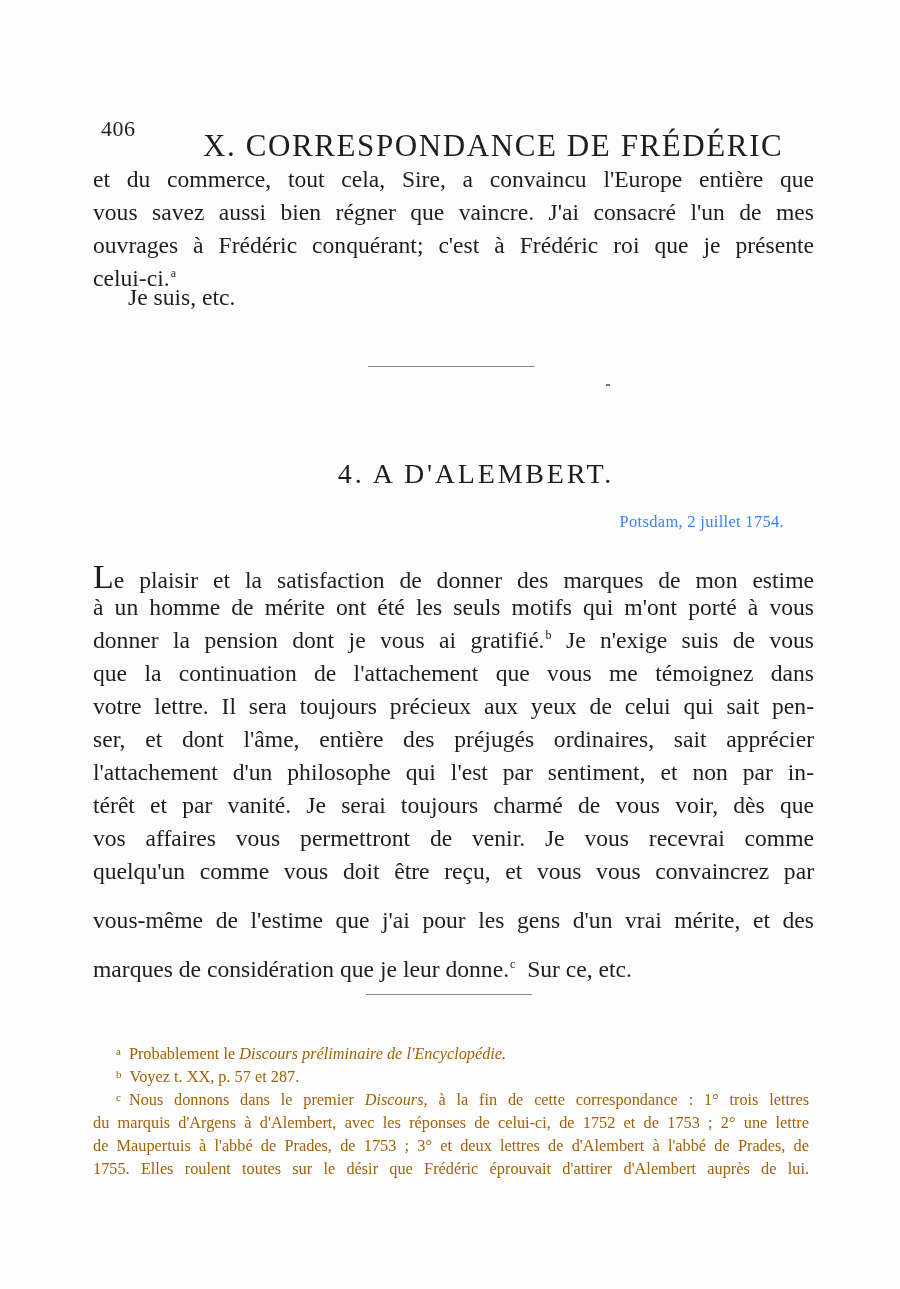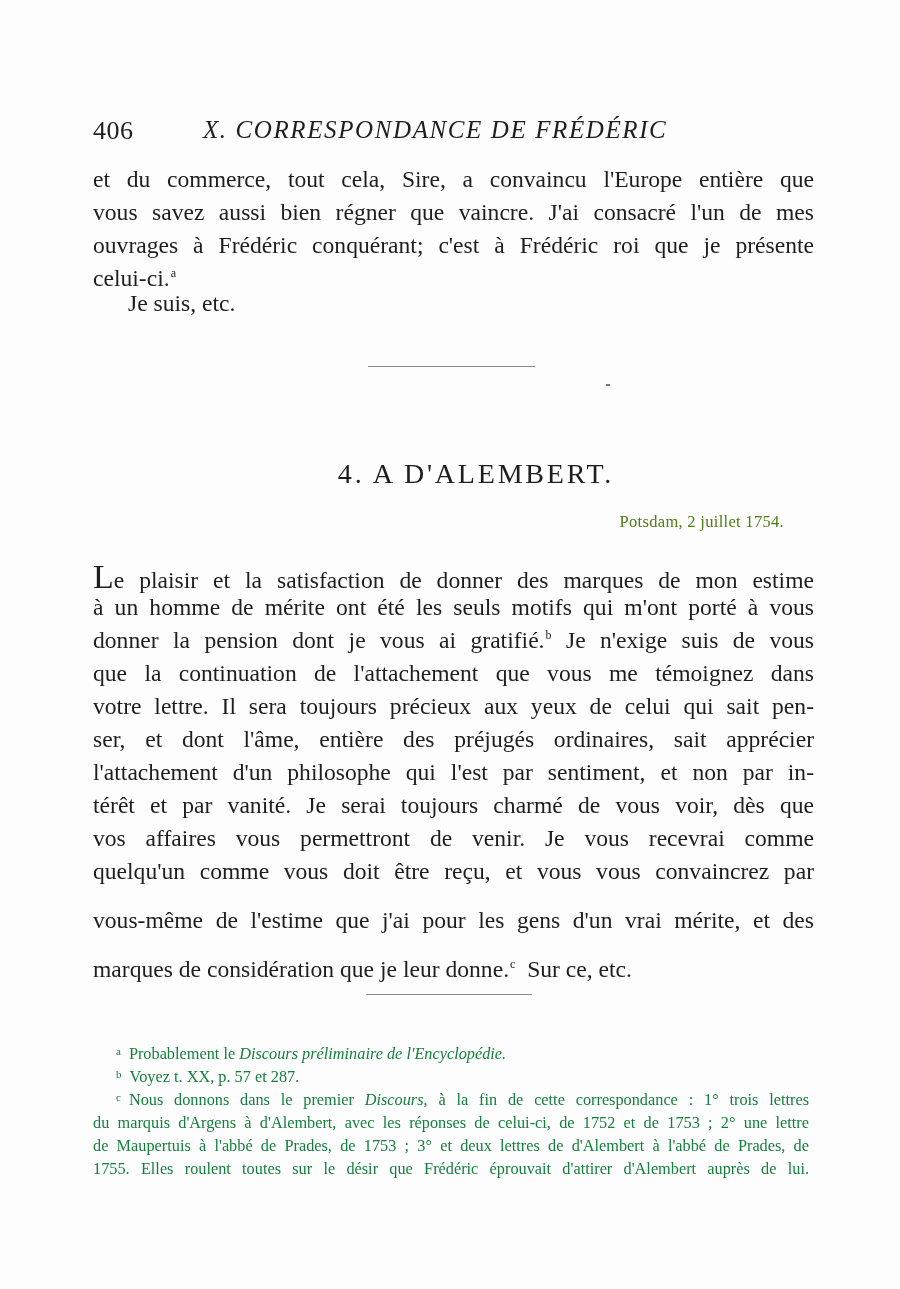--- a/index.html
+++ b/index.html
@@ -2,48 +2,48 @@
 <html><head>
 <meta charset="utf-8">
 <style>
   html, body { margin: 0; padding: 0; }
   body {
     width: 900px; height: 1289px; background: #fdfdfd; position: relative;
     font-family: "DejaVu Serif", "Liberation Serif", serif; color: #1e1e1e; overflow: hidden;
   }
   .abs { position: absolute; }
   .running-head { left: 93px; top: 116px; width: 740px; height: 40px; font-size: 25px; letter-spacing: 0.5px; }
-  .running-head .pg { position: absolute; left: 0; top: 0; font-family: "Liberation Serif", serif; font-size: 26px; }
-  .running-head .ttl { position: absolute; left: 110px; top: 0; font-family: "Liberation Serif", serif; font-size: 25px; letter-spacing: 1.6px; font-style: italic; }
+  .running-head .pg { position: absolute; left: 8px; top: 0; font-family: "Liberation Serif", serif; font-size: 22px; }
+  .running-head .ttl { position: absolute; left: 110px; top: 12px; font-family: "Liberation Serif", serif; font-size: 31px; letter-spacing: 1.6px; }
   .line { position: absolute; left: 93px; font-family: "Liberation Serif", serif; font-size: 23.6px; white-space: nowrap; }
   .just { width: 721px; text-align: justify; text-align-last: justify; }
   sup.fn { font-size: 12px; vertical-align: 9px; margin-left: 1px; }
   .rule { position: absolute; height: 1px; background: #8a8a8a; }
   .heading { left: 0; width: 900px; top: 458px; text-align: center; font-family: "Liberation Serif", serif; font-size: 28px; letter-spacing: 2.8px; padding-left: 12px; box-sizing: border-box; margin-left: 20px; }
-  .dateline { right: 116px; top: 512px; font-family: "Liberation Serif", serif; font-size: 16.5px; letter-spacing: 0.3px; color: #4d7c0f; }
+  .dateline { right: 116px; top: 512px; font-family: "Liberation Serif", serif; font-size: 16.5px; letter-spacing: 0.3px; color: #3b82f6; }
   .dropcap { font-size: 34px; line-height: 1; }
-  .fnote { position: absolute; font-family: "Liberation Serif", serif; font-size: 16.3px; white-space: nowrap; color: #15803d; }
+  .fnote { position: absolute; font-family: "Liberation Serif", serif; font-size: 16.3px; white-space: nowrap; color: #a16207; }
   .fnote .mk { font-size: 11px; vertical-align: 4px; margin-right: 8px; }
   .fjust { left: 93px; width: 716px; text-align: justify; text-align-last: justify; }
   i { font-style: italic; }
   .speck { position: absolute; width: 4px; height: 2px; background: #777; }
 </style>
 </head>
 <body>
 
 <div class="abs running-head">
   <span class="pg">406</span>
   <span class="ttl">X. CORRESPONDANCE DE FRÉDÉRIC</span>
 </div>
 
 <div class="line just" style="top:166px;">et du commerce, tout cela, Sire, a convaincu l'Europe entière que</div>
 <div class="line just" style="top:199px;">vous savez aussi bien régner que vaincre. J'ai consacré l'un de mes</div>
 <div class="line just" style="top:232px;">ouvrages à Frédéric conquérant; c'est à Frédéric roi que je présente</div>
 <div class="line" style="top:265px;"><span>celui-ci.</span><sup class="fn">a</sup></div>
-<div class="line" style="top:290px; left:128px;">Je suis, etc.</div>
+<div class="line" style="top:284px; left:128px;">Je suis, etc.</div>
 
 <div class="rule" style="left:368px; top:366px; width:167px;"></div>
 <div class="speck" style="left:606px; top:384px;"></div>
 
 <div class="abs heading">4. A D'ALEMBERT.</div>
 <div class="abs dateline">Potsdam, 2 juillet 1754.</div>
 
 <div class="line just" style="top:560px;"><span class="dropcap">L</span><span>e plaisir et la satisfaction de donner des marques de mon estime</span></div>
 <div class="line just" style="top:594px;">à un homme de mérite ont été les seuls motifs qui m'ont porté à vous</div>
 <div class="line just" style="top:627px;"><span>donner la pension dont je vous ai gratifié.</span><sup class="fn">b</sup> <span>Je n'exige suis de vous</span></div>

